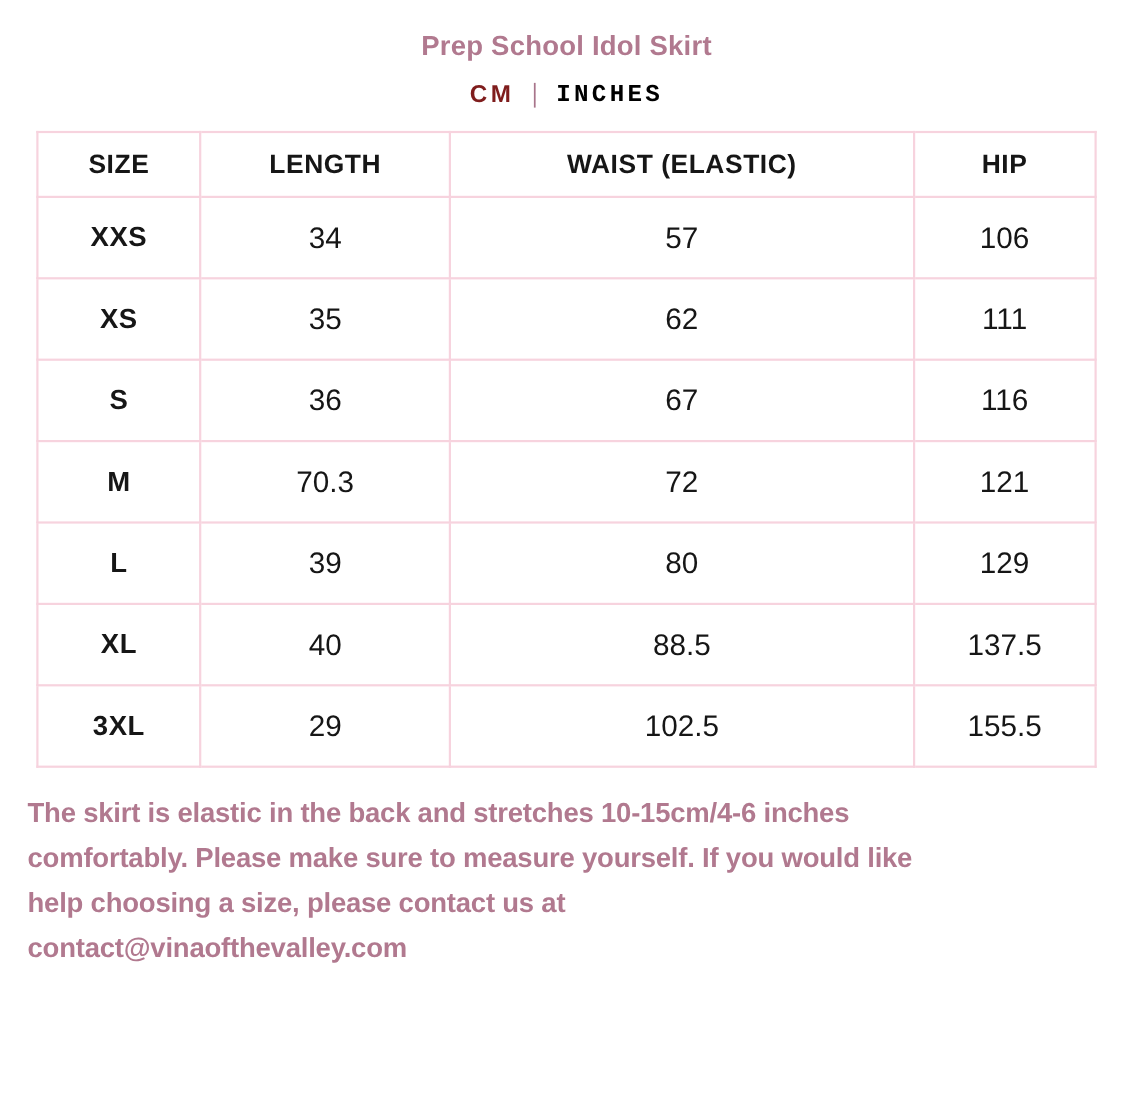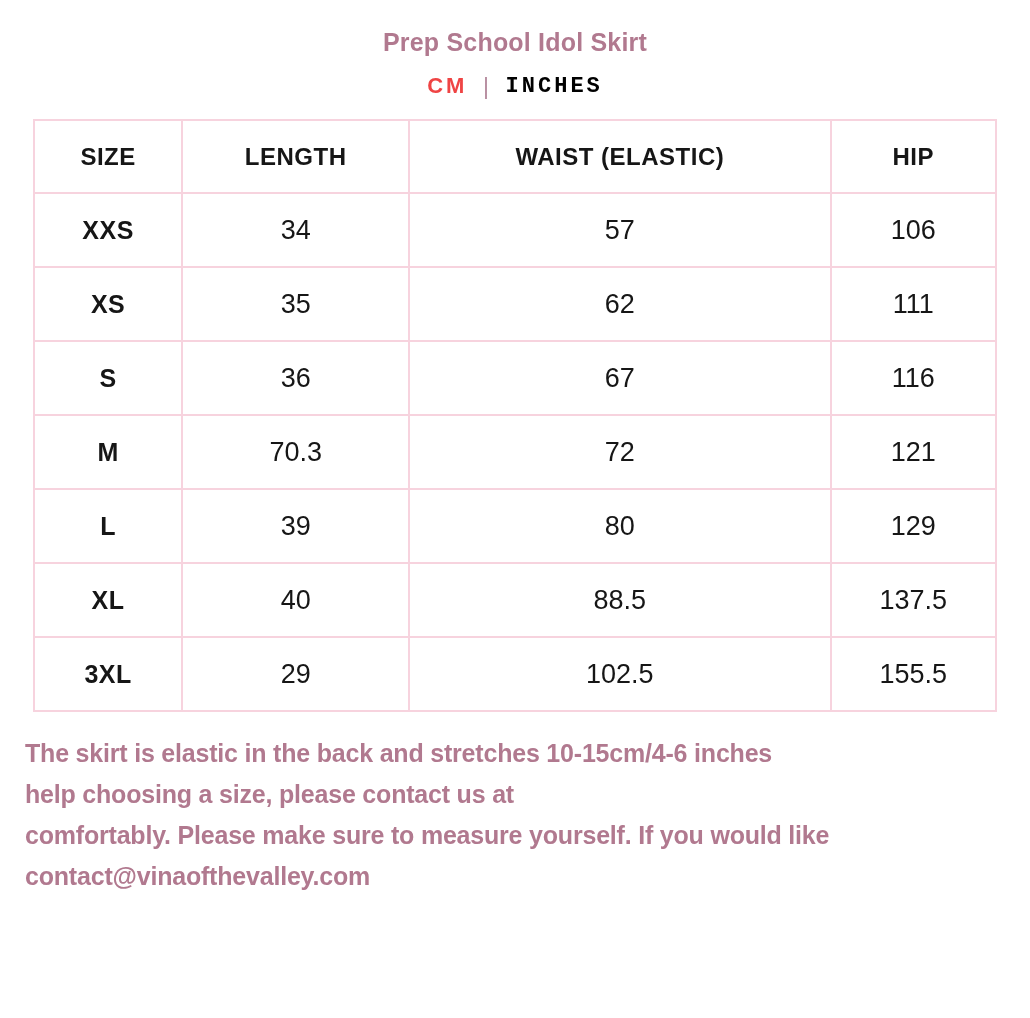--- a/index.html
+++ b/index.html
@@ -32,21 +32,21 @@
   }
   .unit-option {
     font-size: 22px;
     font-weight: bold;
     letter-spacing: 3px;
     cursor: pointer;
     border: none;
     background: none;
     font-family: "Liberation Sans", sans-serif;
   }
-  .unit-option.unselected { color: #ef4444; }
+  .unit-option.unselected { color: #7f1d1d; }
   .unit-option.selected { color: #000000; font-family: Liberation Mono, monospace; }
   .unit-divider {
     font-size: 24px;
     font-weight: 400;
     color: #a8758b;
     transform: scaleX(0.8);
   }
   .size-table {
     width: 964px;
     margin: 19px auto 0 auto;
@@ -54,21 +54,21 @@
     table-layout: fixed;
   }
   .size-table th, .size-table td {
     border: 2px solid #f7d3de;
     text-align: center;
     vertical-align: middle;
     color: #161616;
     background: #ffffff;
   }
   .size-table th {
-    height: 73px;
+    height: 59px;
     font-size: 24px;
     font-weight: bold;
     letter-spacing: 0.5px;
   }
   .size-table td {
     height: 74px;
     font-size: 27px;
     font-weight: normal;
   }
   .size-table td.size-col {
@@ -155,18 +155,18 @@
         <td class="size-col">3XL</td>
         <td>29</td>
         <td>102.5</td>
         <td>155.5</td>
       </tr>
     </tbody>
   </table>
 
   <div class="footer-note">
     <div>The skirt is elastic in the back and stretches 10-15cm/4-6 inches</div>
+    <div>comfortably. Please make sure to measure yourself. If you would like</div>
     <div>help choosing a size, please contact us at</div>
-    <div>comfortably. Please make sure to measure yourself. If you would like</div>
     <div>contact@vinaofthevalley.com</div>
   </div>
 
 </div>
 
 </body></html>

